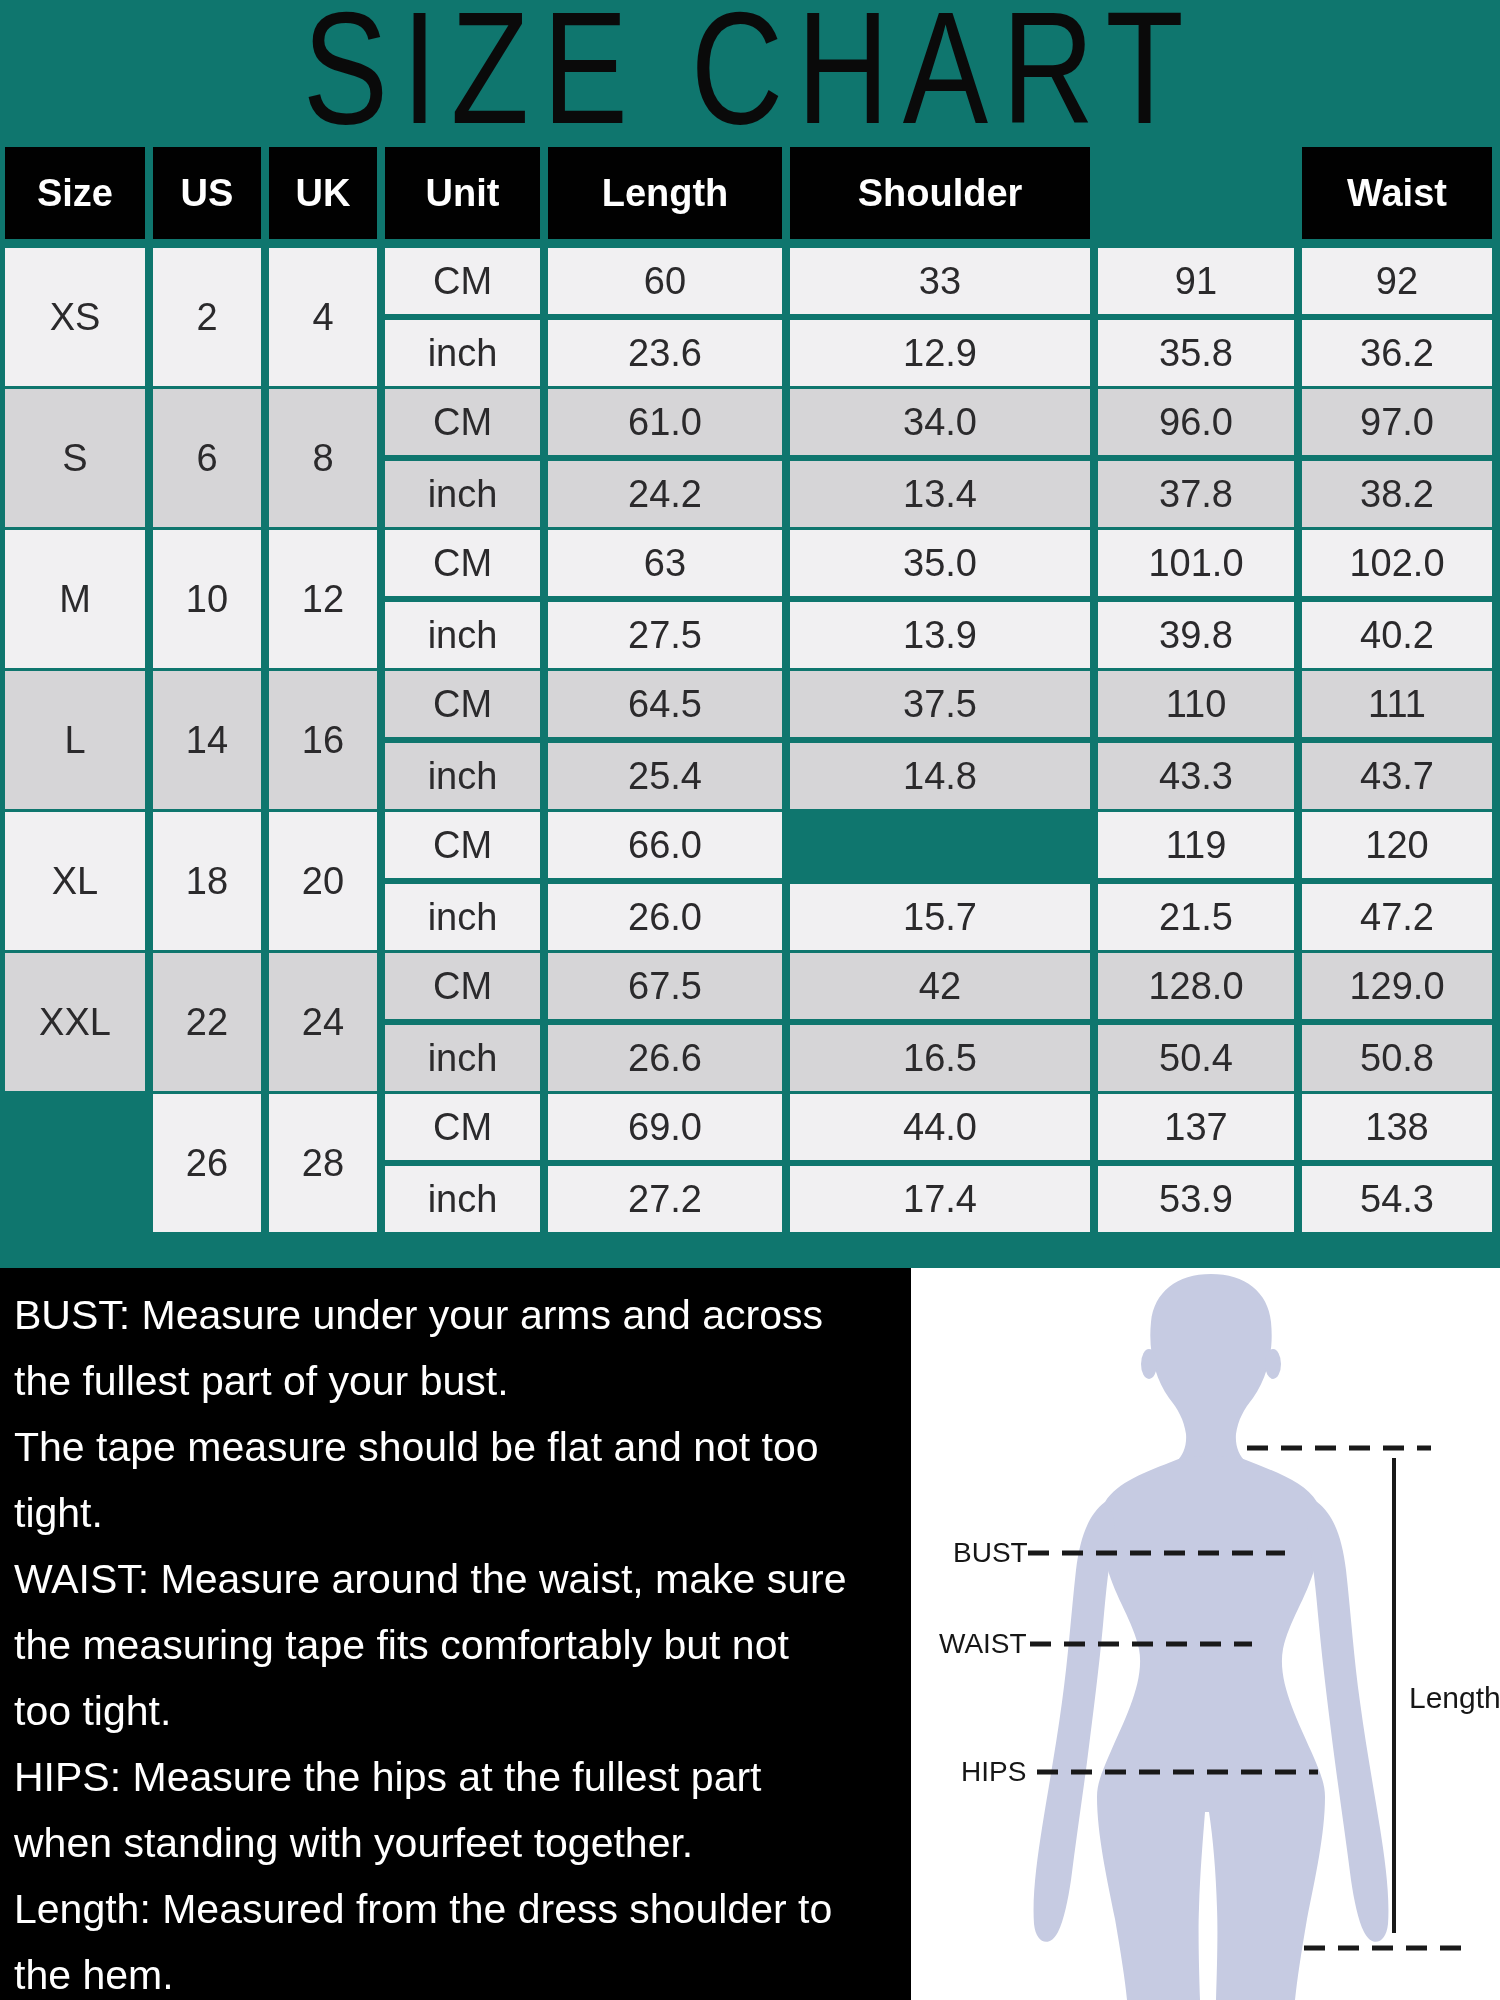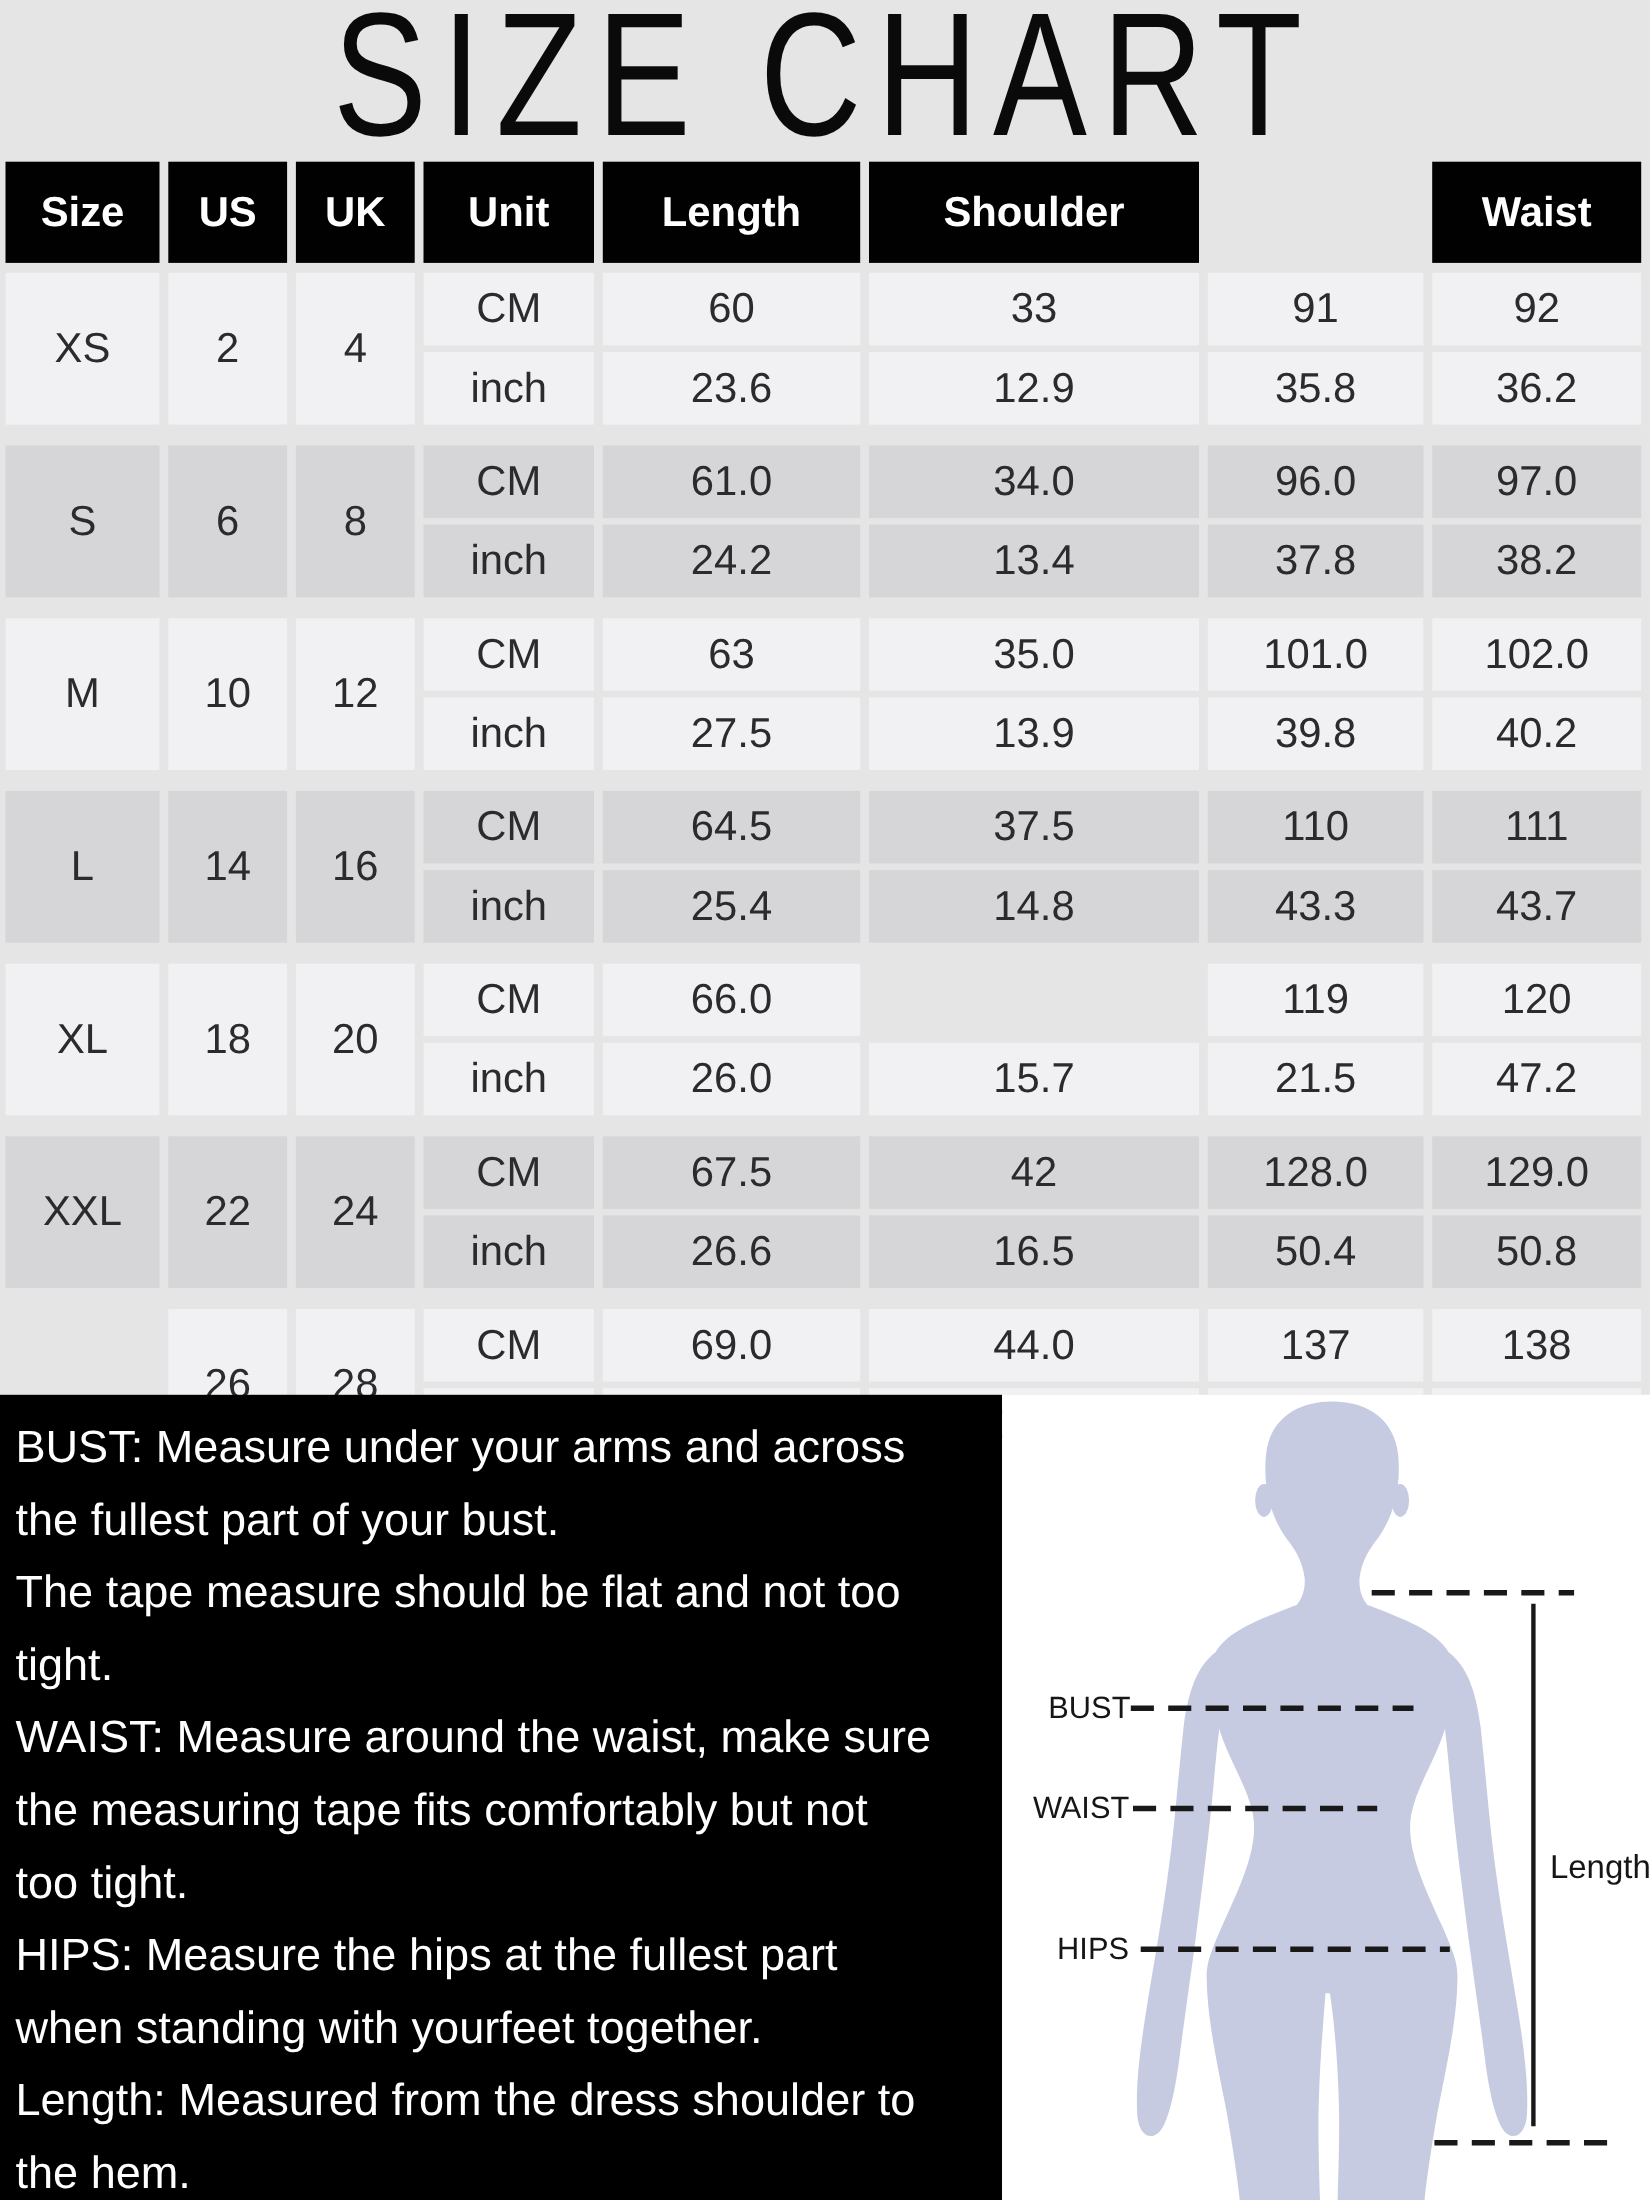--- a/index.html
+++ b/index.html
@@ -1,36 +1,36 @@
 <!DOCTYPE html>
 <html><head>
 <meta charset="utf-8">
 <title>Size Chart</title>
 <style>
   html,body{margin:0;padding:0;background:#ffffff;}
   body{width:1500px;height:2000px;position:relative;overflow:hidden;
        font-family:"Liberation Sans", sans-serif;color:#222;}
-  .page{position:absolute;inset:0;width:1500px;height:2000px;background:#e5e5e5;}
+  .page{position:absolute;inset:0;width:1500px;height:2000px;background:#0f766e;}
 
   
   .title{position:absolute;top:-12px;left:0;width:100%;margin:0;
          text-align:center;font-size:160px;line-height:160px;font-weight:400;
          letter-spacing:17px;color:#0a0a0a;transform:scaleX(0.8);
          transform-origin:50% 0;white-space:nowrap;}
 
   
   .size-table{position:absolute;top:147px;left:0;width:1344px;
               padding:0 5px;box-sizing:border-box;}
   .thead,.group{display:grid;
      grid-template-columns:140px 108px 108px 155px 234px 300px 196px 190px;
      column-gap:8px;}
   .thead{height:92px;margin-bottom:9px;}
   .th{background:#010101;color:#ffffff;display:flex;align-items:center;
       justify-content:center;font-weight:bold;font-size:38px;}
-  .group{grid-template-rows:66px 66px;row-gap:6px;margin-bottom:19px;}
+  .group{grid-template-rows:66px 66px;row-gap:6px;margin-bottom:3px;}
   .cell{display:flex;align-items:center;justify-content:center;
         font-size:38px;color:#2b2a2c;}
   .span{grid-row:1 / span 2;}
   .c1{grid-column:1} .c2{grid-column:2} .c3{grid-column:3} .c4{grid-column:4}
   .c5{grid-column:5} .c6{grid-column:6} .c7{grid-column:7} .c8{grid-column:8}
   .r1{grid-row:1} .r2{grid-row:2}
   .group.light .cell{background:#f1f0f2;}
   .group.dark  .cell{background:#d6d5d7;}
 
   

